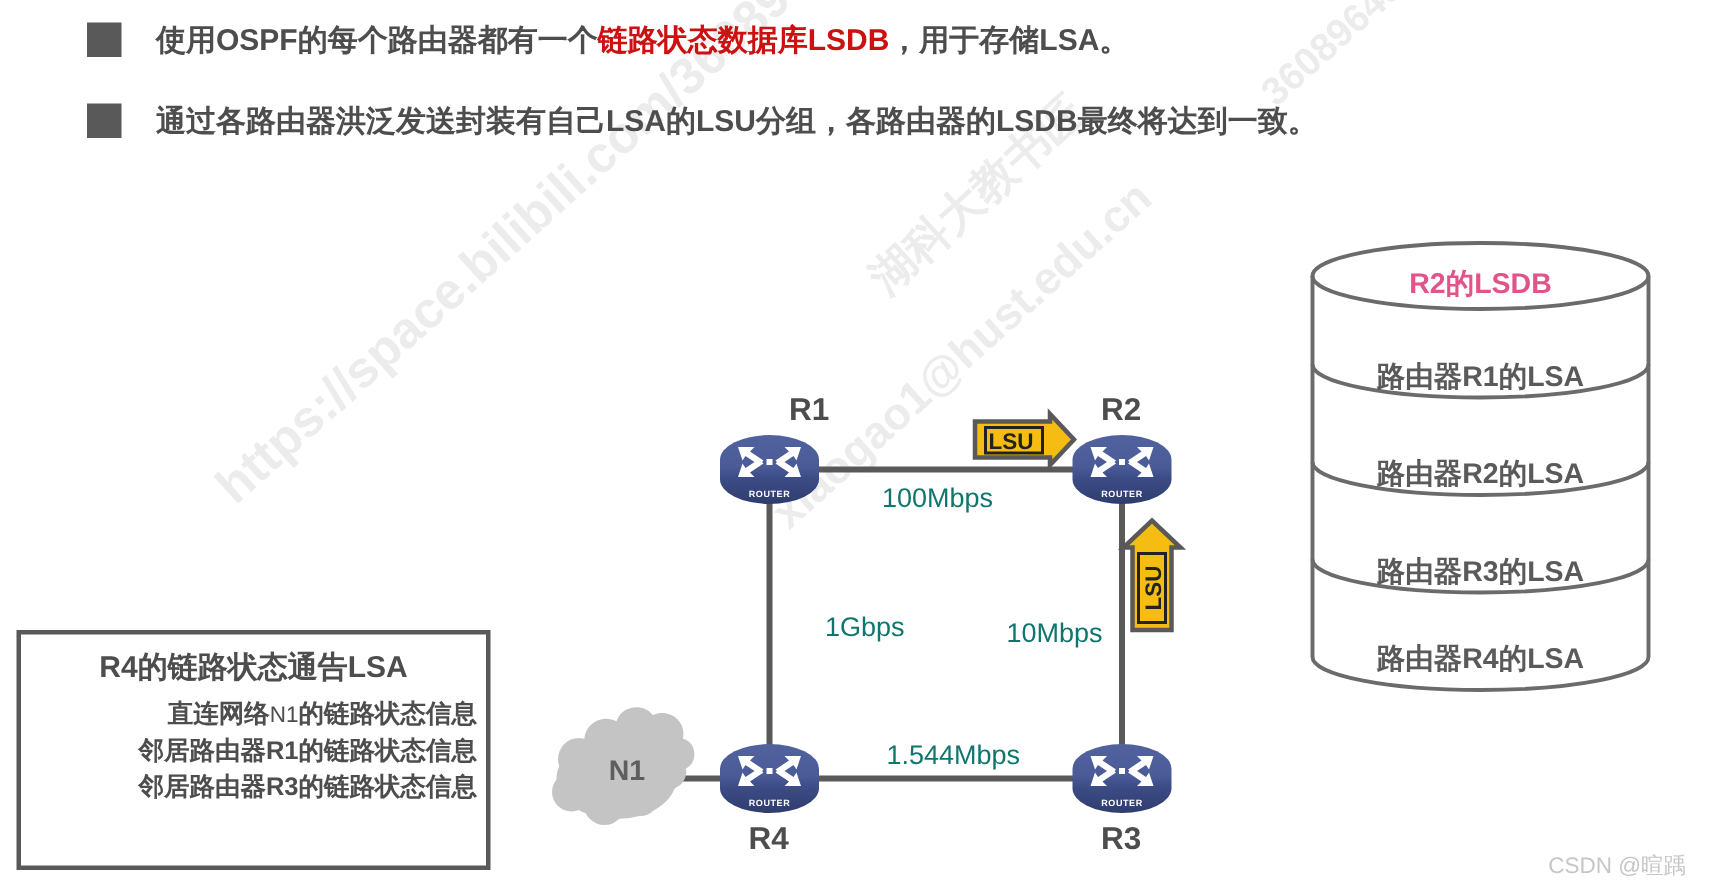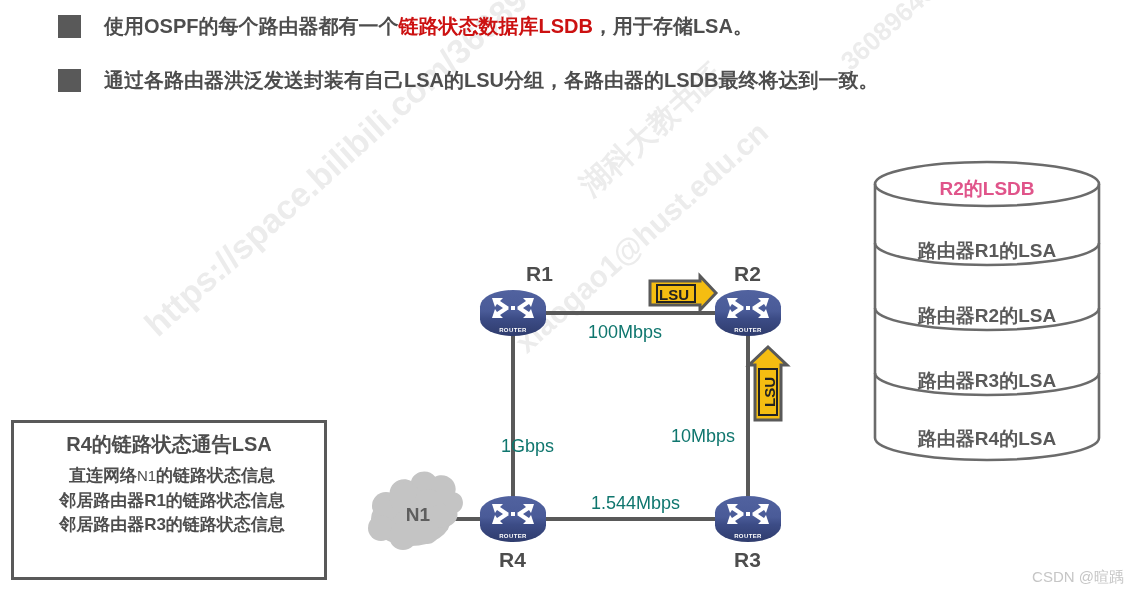--- a/index.html
+++ b/index.html
@@ -85,21 +85,21 @@
     font-size: 20px;
     font-weight: 700;
     color: #4d4d4d;
     margin-bottom: 6px;
     white-space: nowrap;
   }
   .lsa-line {
     font-size: 17px;
     font-weight: 700;
     color: #4d4d4d;
-    text-align: center;
+    text-align: right;
     padding-left: 6px;
     line-height: 1.45;
     white-space: nowrap;
   }
   .lsa-line .sm { font-size: 15px; font-weight: 400; }
 
   
   .topo { position: absolute; left: 0; top: 0; width: 1140px; height: 597px; z-index: 3; }
 
   .router {
@@ -352,22 +352,22 @@
       <path d="M3 23 L14 23 L11 20 L20 14 L17 11 L8 17 L6 14 Z"></path>
       <path d="M45 23 L34 23 L37 20 L28 14 L31 11 L40 17 L42 14 Z"></path>
       <path d="M22 11 L26 11 L26 15 L22 15 Z"></path>
     </g>
   </svg>
   <div class="cap">ROUTER</div>
 </div>
 <div class="node-label" style="left:499px; top:548px;">R4</div>
 
 <div class="link-label" style="left:588px; top:322px;">100Mbps</div>
-<div class="link-label" style="left:501px; top:408px;margin-top:28px;">1Gbps</div>
-<div class="link-label" style="left:671px; top:426px;">10Mbps</div>
+<div class="link-label" style="left:550px; top:408px;">1Gbps</div>
+<div class="link-label" style="left:671px; top:412px;">10Mbps</div>
 <div class="link-label" style="left:591px; top:493px;">1.544Mbps</div>
 
 <div class="lsu-h">
   <div class="txt">LSU</div>
 </div>
 <div class="lsu-v">
   <div class="txt">LSU</div>
 </div>
 
 <div class="lsdb">

